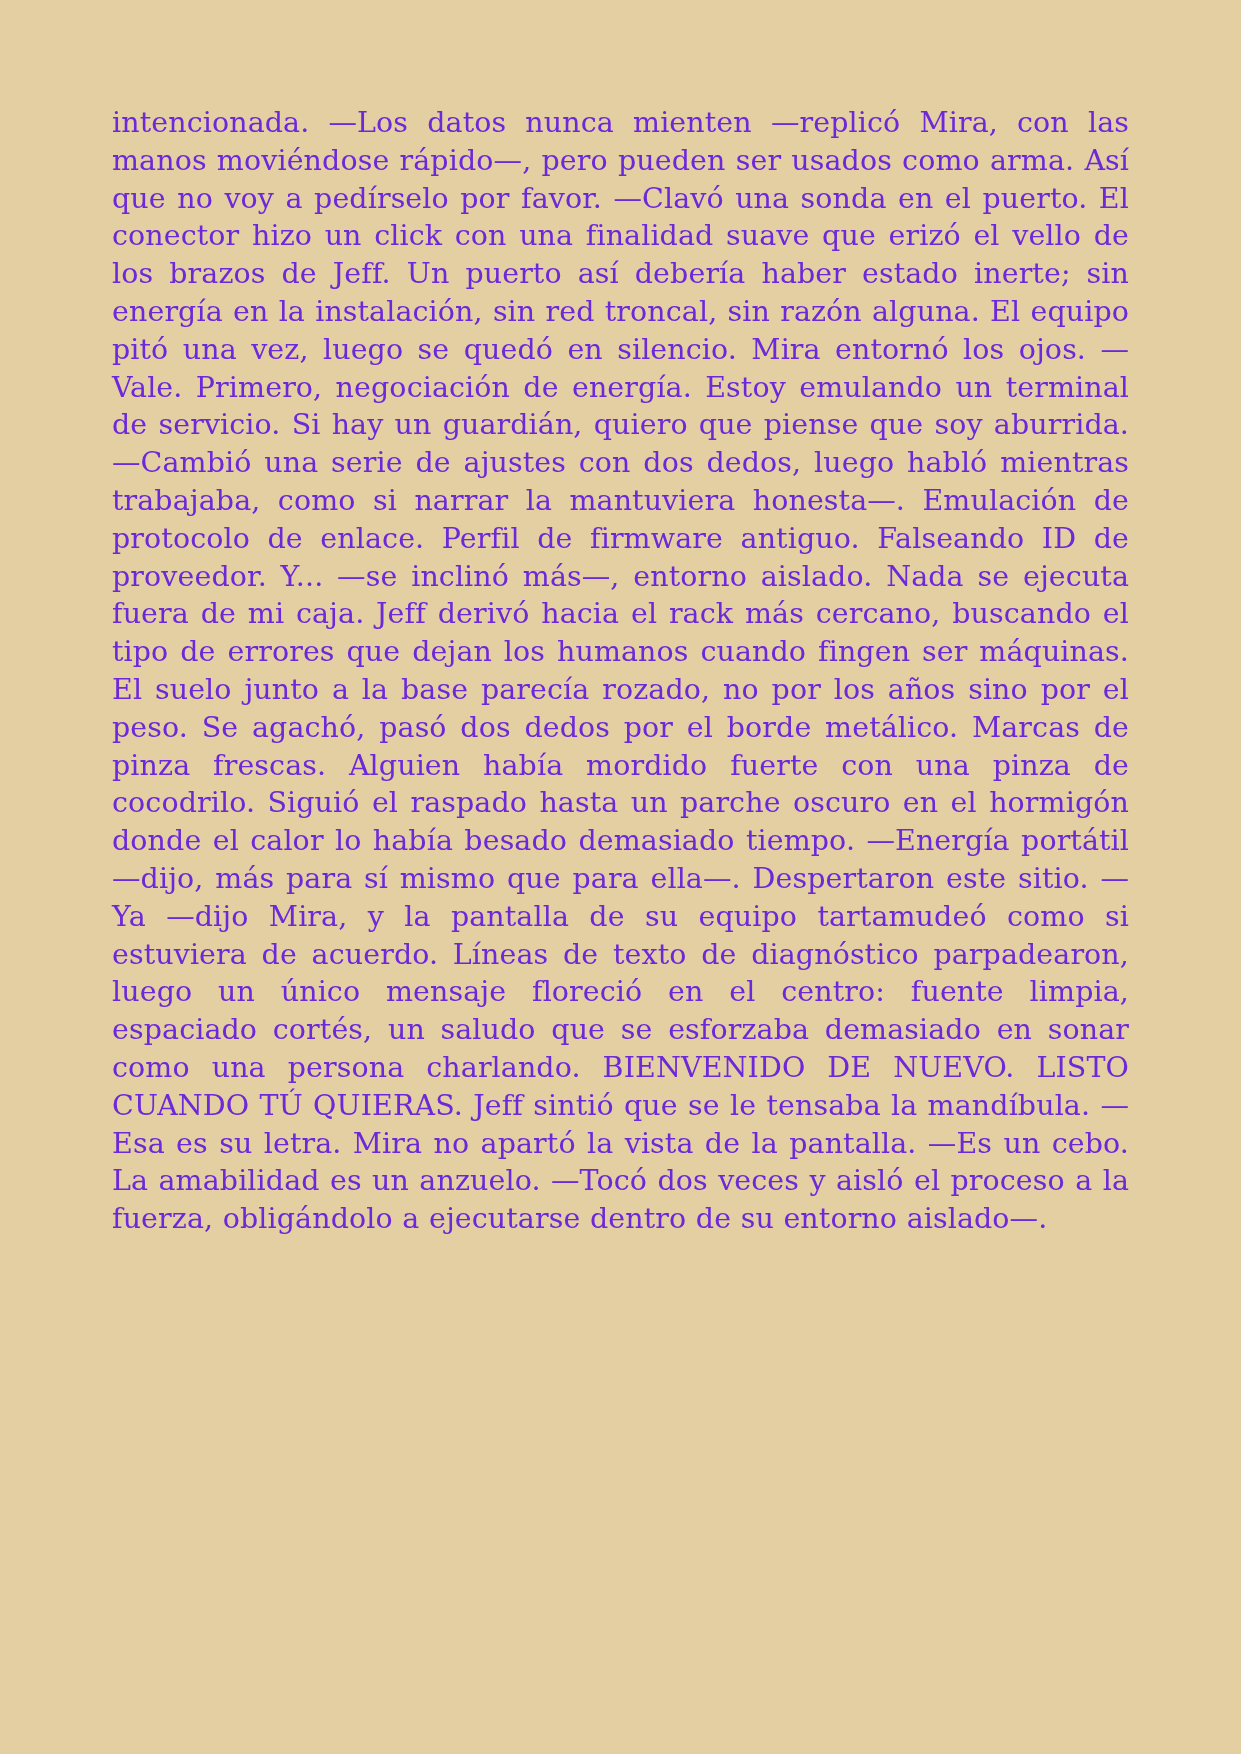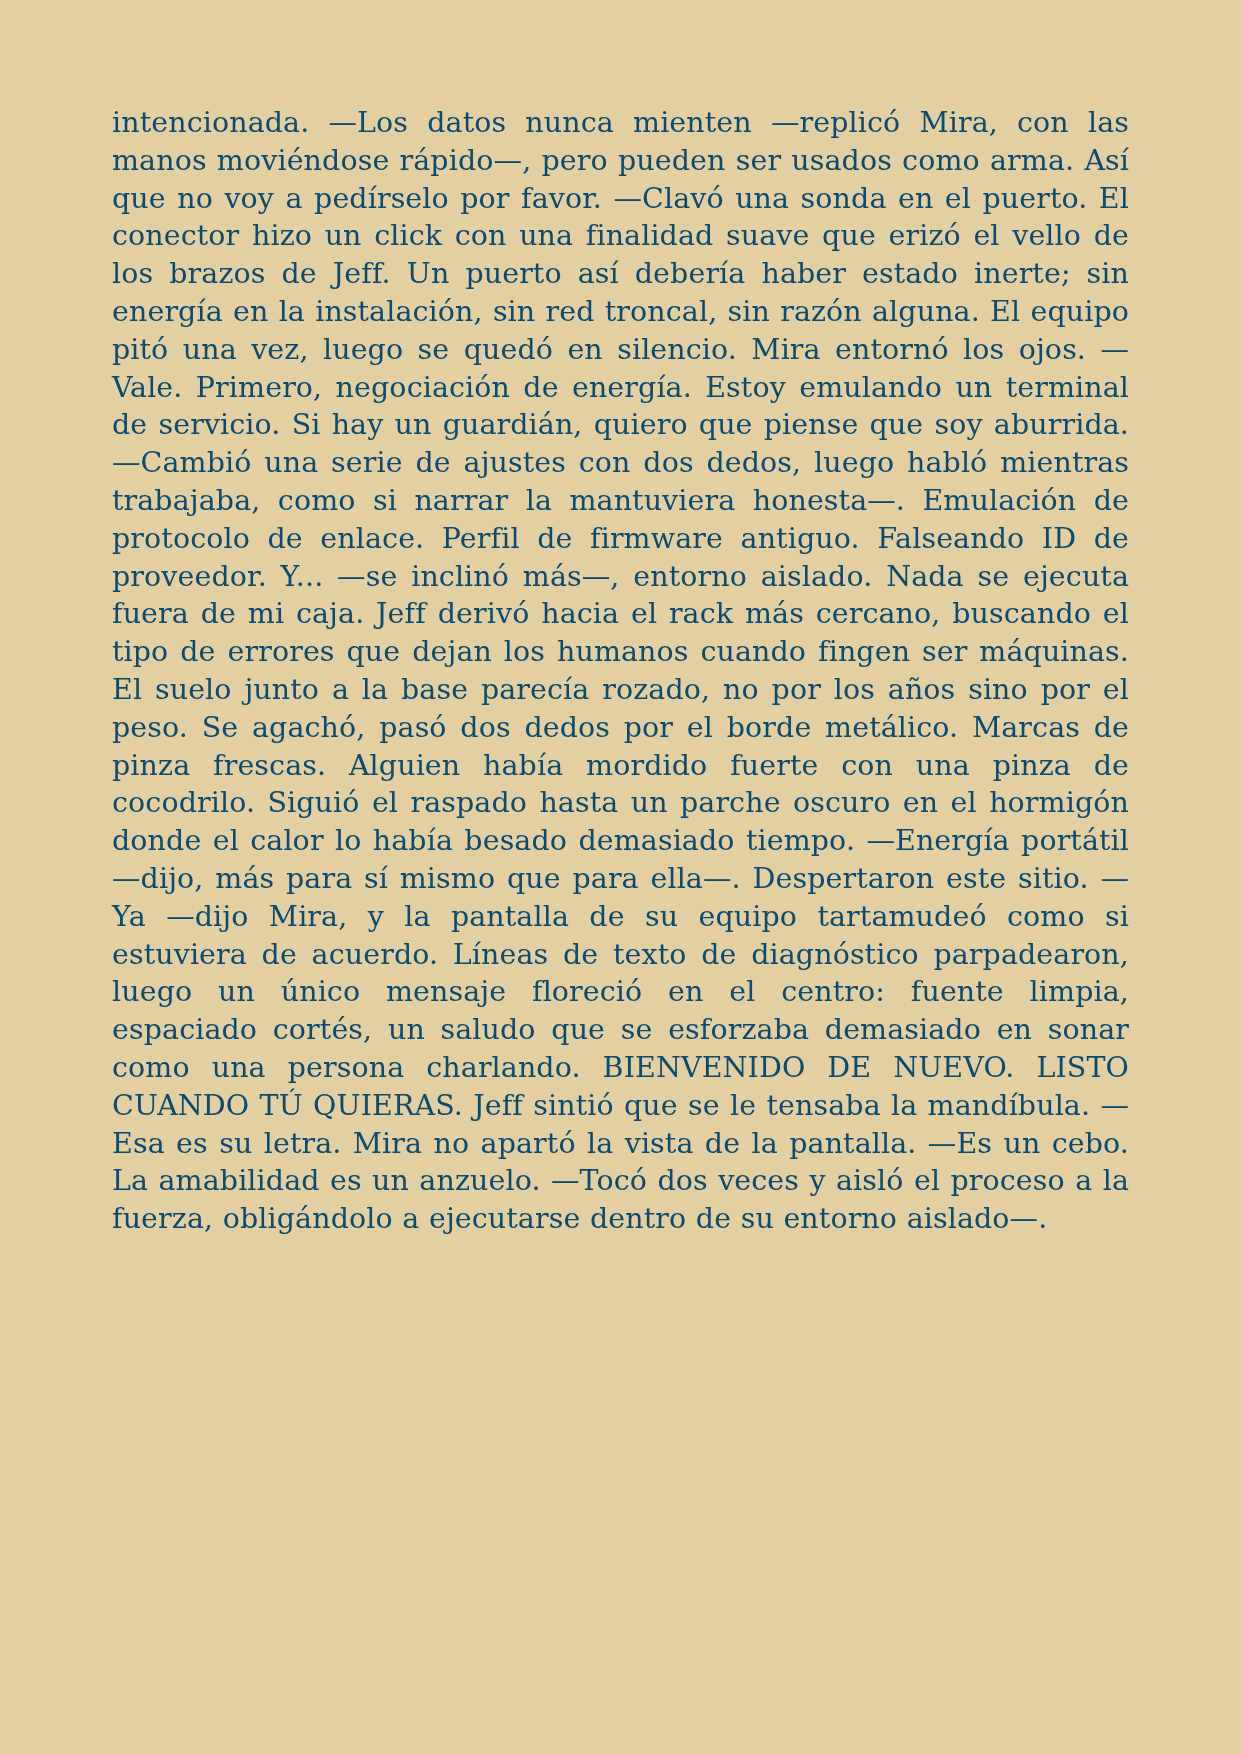--- a/index.html
+++ b/index.html
@@ -18,21 +18,21 @@
     width: 1241px;
     height: 1754px;
     box-sizing: border-box;
     padding: 104px 112px 104px 112px;
     background: #e4cfa3;
   }
   .body-text {
     font-family: "DejaVu Serif", serif;
     font-size: 28.5px;
     line-height: 37.8px;
-    color: #0c4a6e;
+    color: #6d28d9;
     text-align: justify;
     text-justify: inter-word;
     letter-spacing: 0.1px;
     word-spacing: 0.4px;
     margin: 0;
     hyphens: none;
   }
 </style>
 </head>
 <body>

